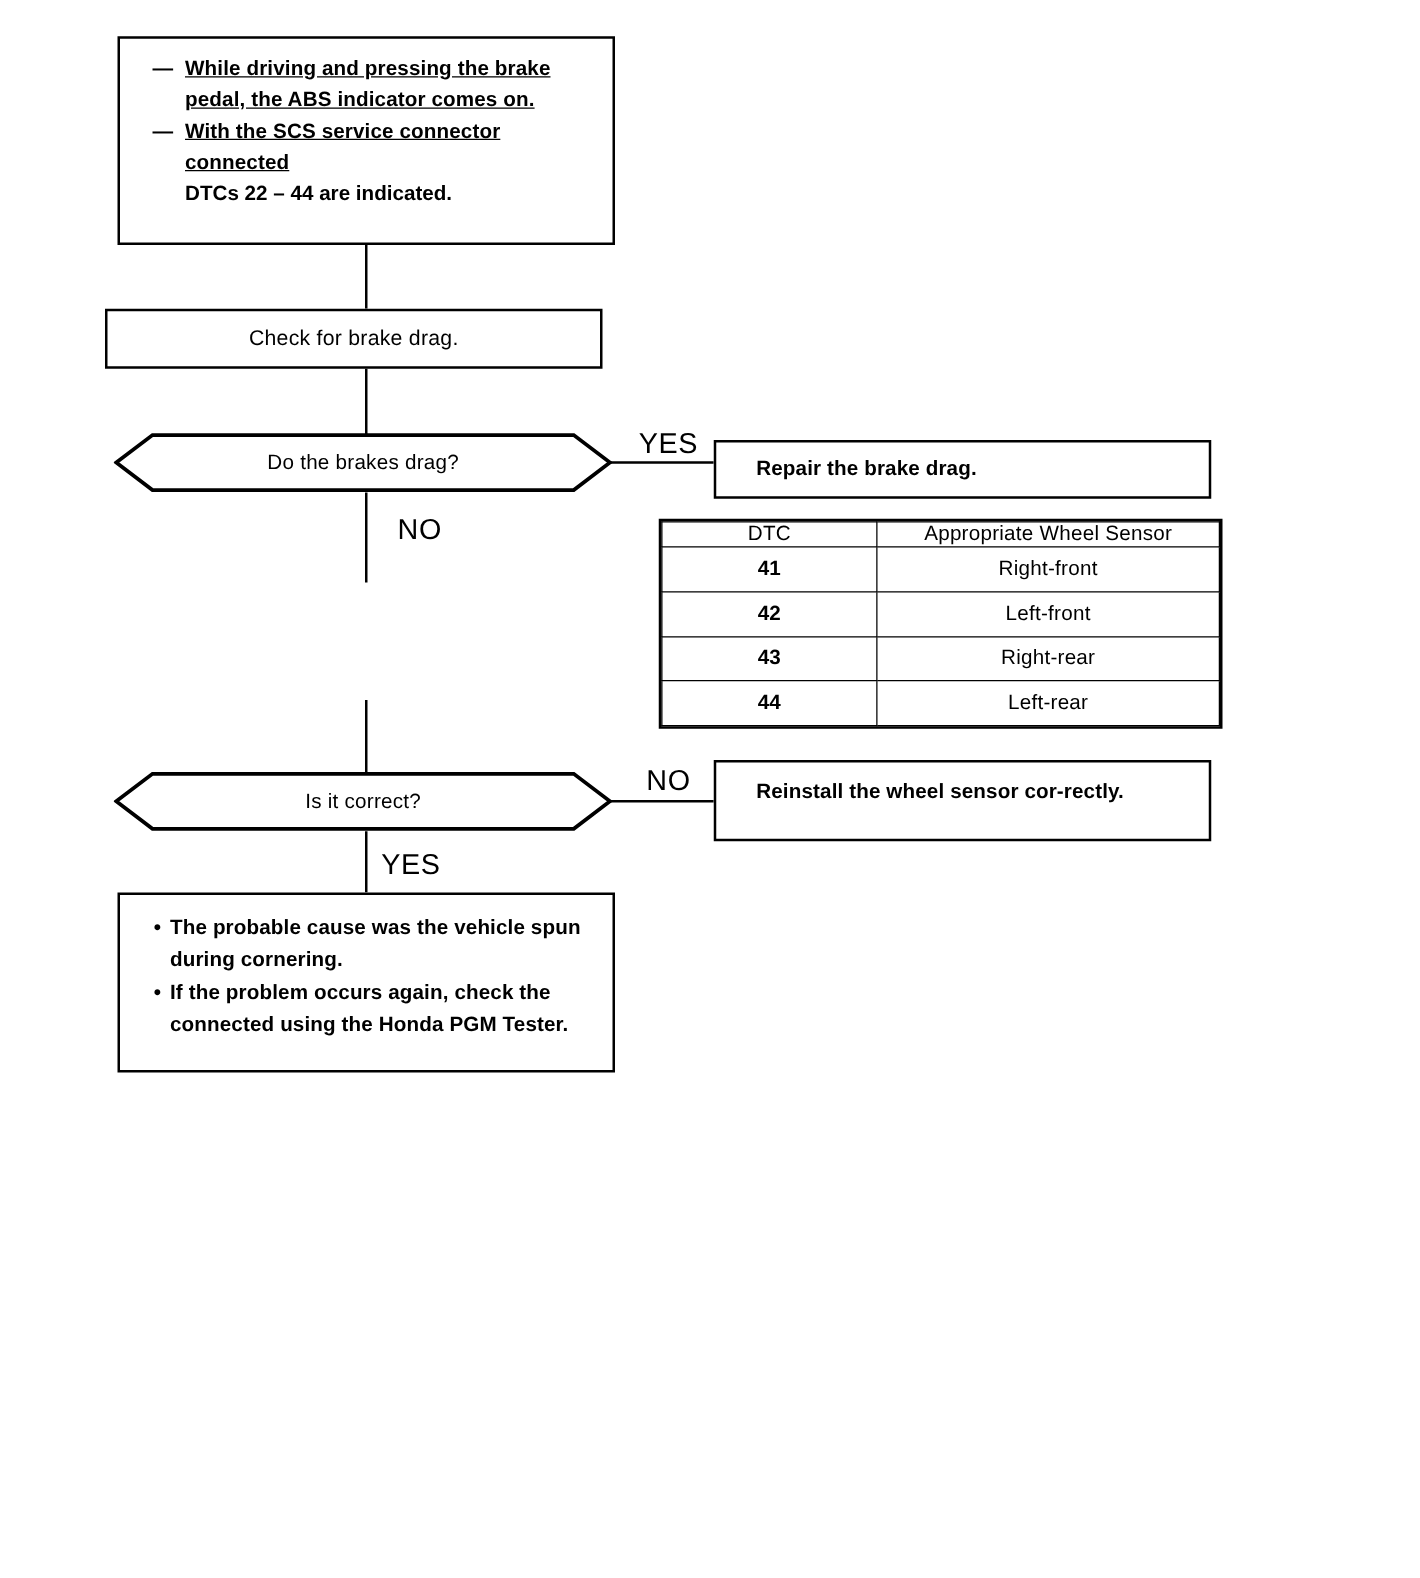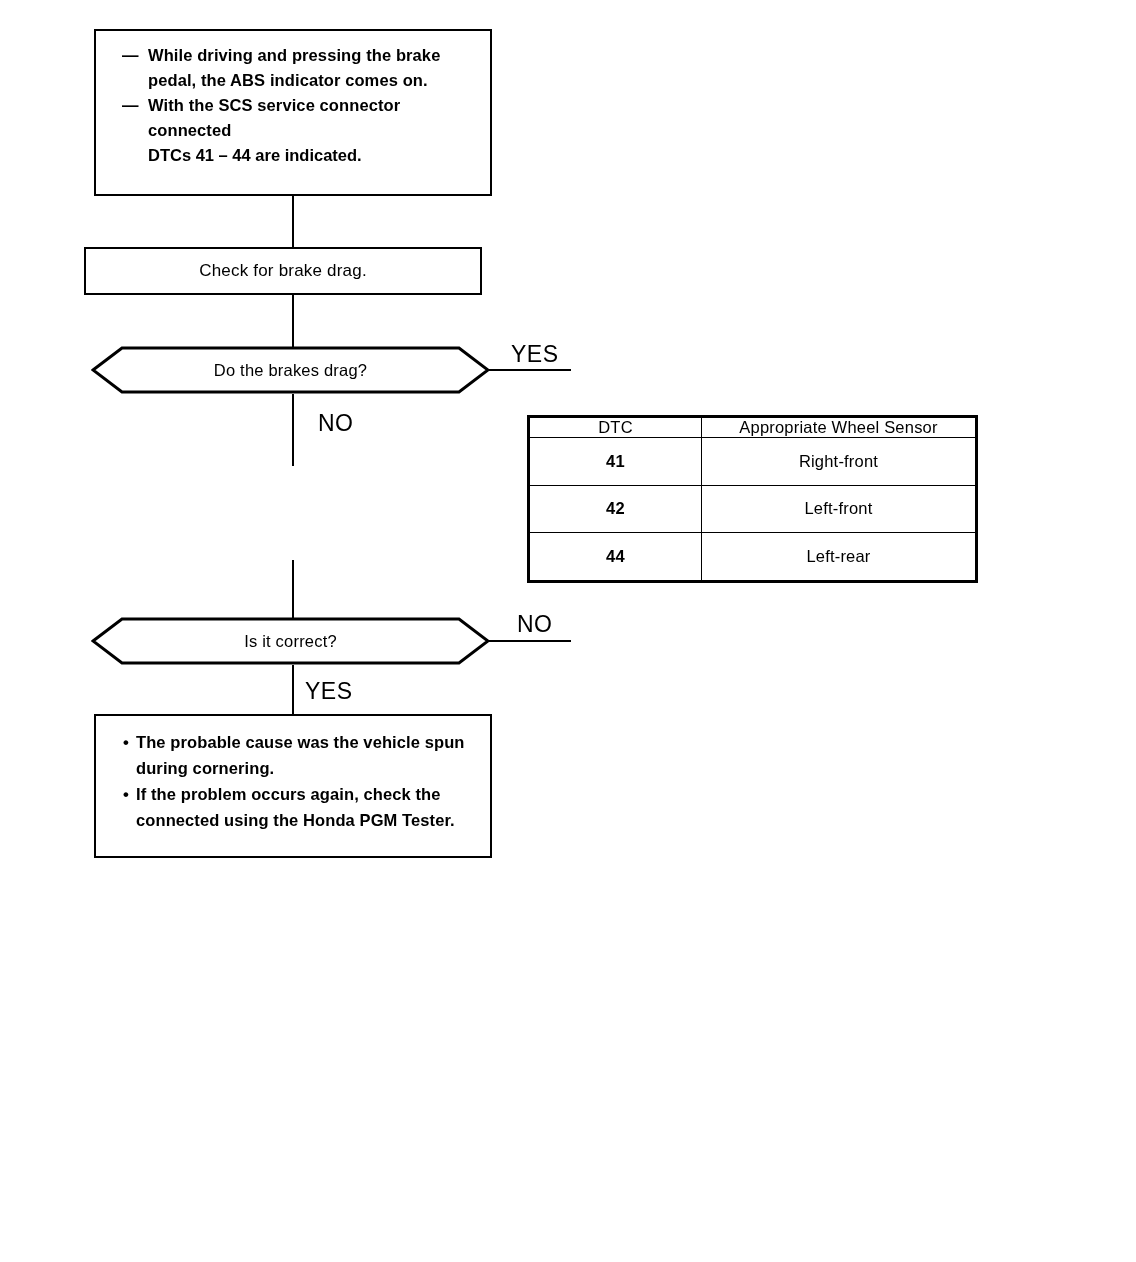--- a/index.html
+++ b/index.html
@@ -14,21 +14,21 @@
   }
   #flow{position:absolute;left:0;top:0;width:1136px;height:1262px;}
 
   .node{position:absolute;box-sizing:border-box;border:2px solid #000;background:#fff;}
 
   
   #symptom-box{left:94px;top:29px;width:398px;height:167px;}
   #symptom-list{position:absolute;left:26px;top:12px;width:350px;}
   .sym-item{display:flex;font-weight:bold;font-size:16.5px;line-height:25px;letter-spacing:.1px;}
   .sym-dash{width:26px;flex:0 0 26px;}
-  .sym-body{flex:1;}
+  .sym-body{flex:1;text-decoration:underline;}
   .sym-sub{font-weight:bold;font-size:16.5px;line-height:25px;margin-left:26px;}
 
   
   #check-drag-box{left:84px;top:247px;width:398px;height:48px;}
   #check-drag-text{
     position:absolute;left:0;top:0;width:100%;height:100%;
     display:flex;align-items:center;justify-content:center;
     font-size:17px;letter-spacing:.2px;
   }
 
@@ -103,21 +103,21 @@
   <div class="node" id="symptom-box">
     <div id="symptom-list">
       <div class="sym-item">
         <span class="sym-dash">—</span>
         <span class="sym-body">While driving and pressing the brake pedal, the ABS indicator comes on.</span>
       </div>
       <div class="sym-item">
         <span class="sym-dash">—</span>
         <span class="sym-body">With the SCS service connector connected</span>
       </div>
-      <div class="sym-sub">DTCs 41 – 44 are indicated.</div>
+      <div class="sym-sub">DTCs 22 – 44 are indicated.</div>
     </div>
   </div>
 
   <div class="line vline" style="left:292px;top:196px;height:51px;"></div>
 
   <div class="node" id="check-drag-box">
     <div id="check-drag-text">Check for brake drag.</div>
   </div>
 
   <div class="line vline" style="left:292px;top:295px;height:53px;"></div>
@@ -125,37 +125,43 @@
   <div class="hex" id="decision-brakes-drag">
     <svg width="399" height="48" viewBox="0 0 399 48">
       <polygon points="2,24 31,2 368,2 397,24 368,46 31,46" fill="#ffffff" stroke="#000000" stroke-width="3"></polygon>
     </svg>
     <div class="hex-label">Do the brakes drag?</div>
   </div>
 
   <div class="line hline" style="left:488px;top:369px;width:83px;"></div>
   <div class="blabel" id="label-yes-drag">YES</div>
 
+  <div class="node" id="repair-brake-drag-box">
+    <div id="repair-brake-drag-text">Repair the brake drag.</div>
+  </div>
 
   <div class="line vline" style="left:292px;top:394px;height:72px;"></div>
   <div class="blabel" id="label-no-drag">NO</div>
 
 
   <div class="line vline" style="left:292px;top:560px;height:59px;"></div>
 
   <div class="hex" id="decision-is-correct">
     <svg width="399" height="48" viewBox="0 0 399 48">
       <polygon points="2,24 31,2 368,2 397,24 368,46 31,46" fill="#ffffff" stroke="#000000" stroke-width="3"></polygon>
     </svg>
     <div class="hex-label">Is it correct?</div>
   </div>
 
   <div class="line hline" style="left:488px;top:640px;width:83px;"></div>
   <div class="blabel" id="label-no-correct">NO</div>
 
+  <div class="node" id="reinstall-sensor-box">
+    <div id="reinstall-sensor-text">Reinstall the wheel sensor cor-rectly.</div>
+  </div>
 
   <div class="line vline" style="left:292px;top:665px;height:49px;"></div>
   <div class="blabel" id="label-yes-correct">YES</div>
 
   <div class="node" id="conclusion-box">
     <div id="conclusion-list">
       <div class="con-item">
         <span class="con-bullet">•</span>
         <span class="con-body">The probable cause was the vehicle spun during cornering.</span>
       </div>
@@ -177,20 +183,24 @@
       <tbody>
         <tr>
           <td class="col-dtc">41</td>
           <td>Right-front</td>
         </tr>
         <tr>
           <td class="col-dtc">42</td>
           <td>Left-front</td>
         </tr>
         <tr>
+          <td class="col-dtc">43</td>
+          <td>Right-rear</td>
+        </tr>
+        <tr>
           <td class="col-dtc">44</td>
           <td>Left-rear</td>
         </tr>
       </tbody>
     </table>
   </div>
 
 </div>
 
 </body></html>

